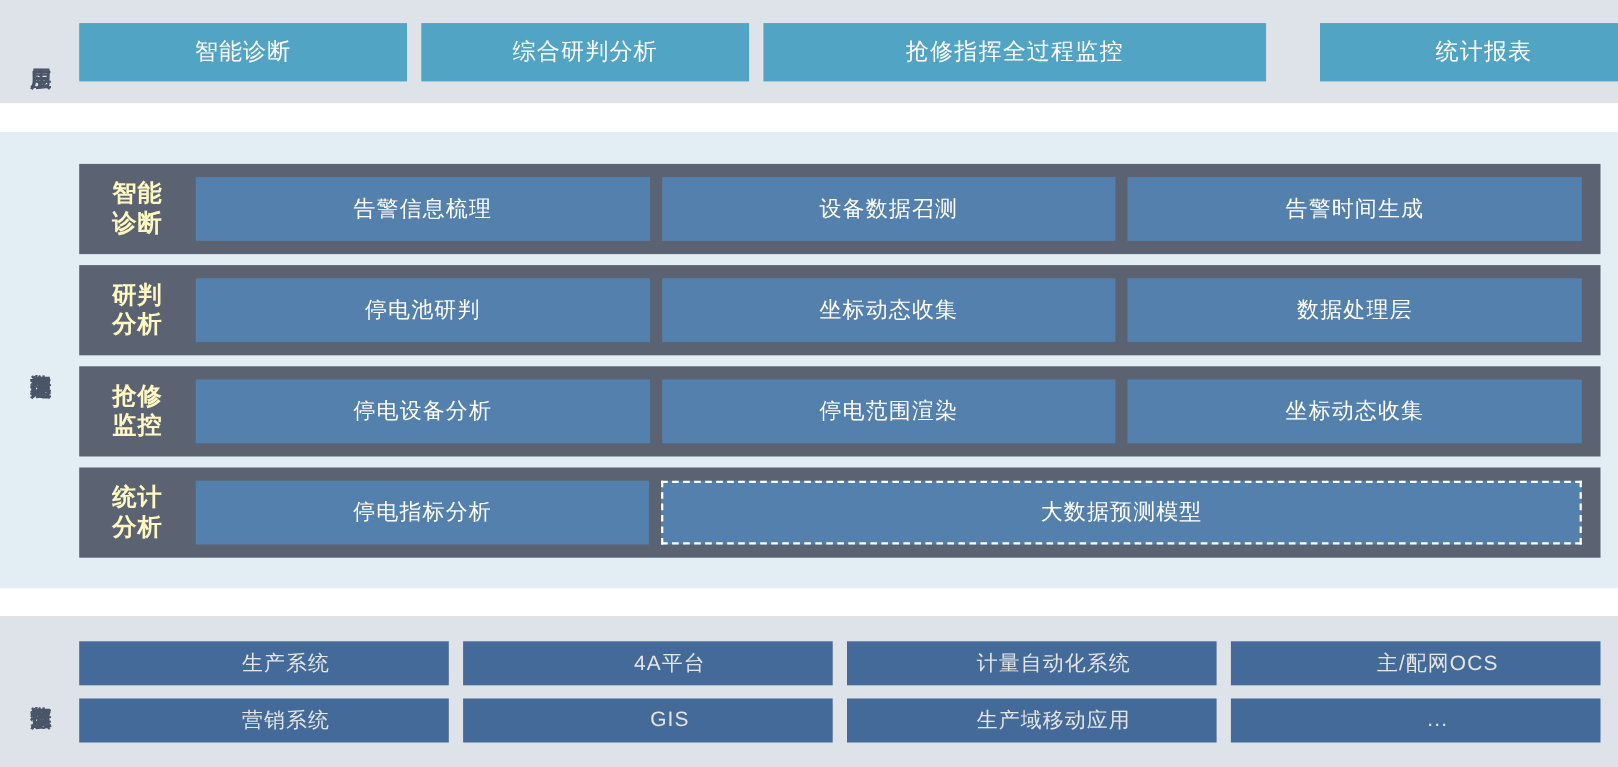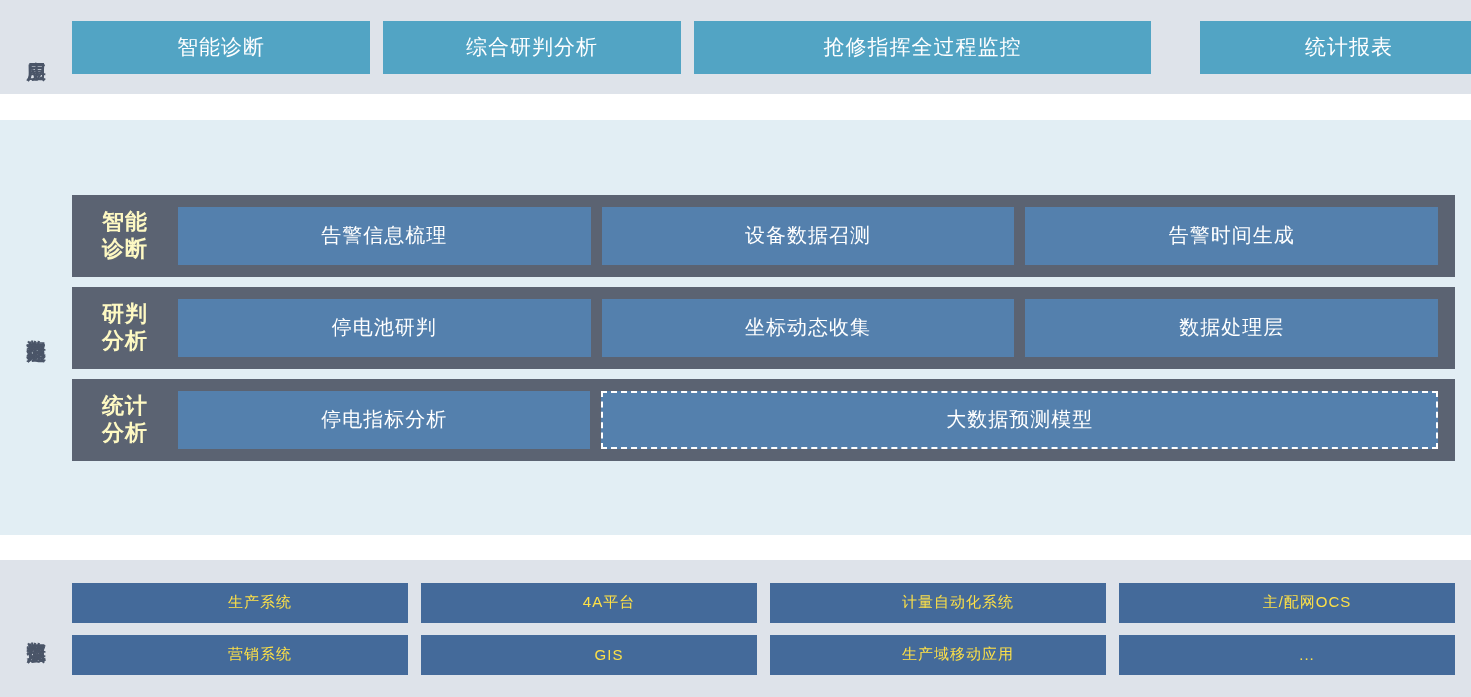--- a/index.html
+++ b/index.html
@@ -165,27 +165,27 @@
     padding: 0 16px 0 0;
     box-sizing: border-box;
   }
   .src-row {
     display: flex;
     flex-direction: row;
     gap: 13px;
   }
   .src-box {
     background: #446a9a;
-    color: #fde047;
+    color: #e5e5e5;
     height: 40px;
     flex: 1 1 0;
     display: flex;
     align-items: center;
     justify-content: center;
-    font-size: 15px;
+    font-size: 19px;
     letter-spacing: 1px;
     box-sizing: border-box;
     padding-left: 40px;
   }
 </style>
 </head>
 <body>
 
 <div class="diagram">
 
@@ -218,20 +218,29 @@
       <div class="proc-row">
         <div class="proc-row-label">研判
 分析</div>
         <div class="proc-cells">
           <div class="proc-cell">停电池研判</div>
           <div class="proc-cell">坐标动态收集</div>
           <div class="proc-cell">数据处理层</div>
         </div>
       </div>
 
+      <div class="proc-row">
+        <div class="proc-row-label">抢修
+监控</div>
+        <div class="proc-cells">
+          <div class="proc-cell">停电设备分析</div>
+          <div class="proc-cell">停电范围渲染</div>
+          <div class="proc-cell">坐标动态收集</div>
+        </div>
+      </div>
 
       <div class="proc-row">
         <div class="proc-row-label">统计
 分析</div>
         <div class="proc-cells">
           <div class="proc-cell">停电指标分析</div>
           <div class="proc-cell dashed">大数据预测模型</div>
         </div>
       </div>
 

